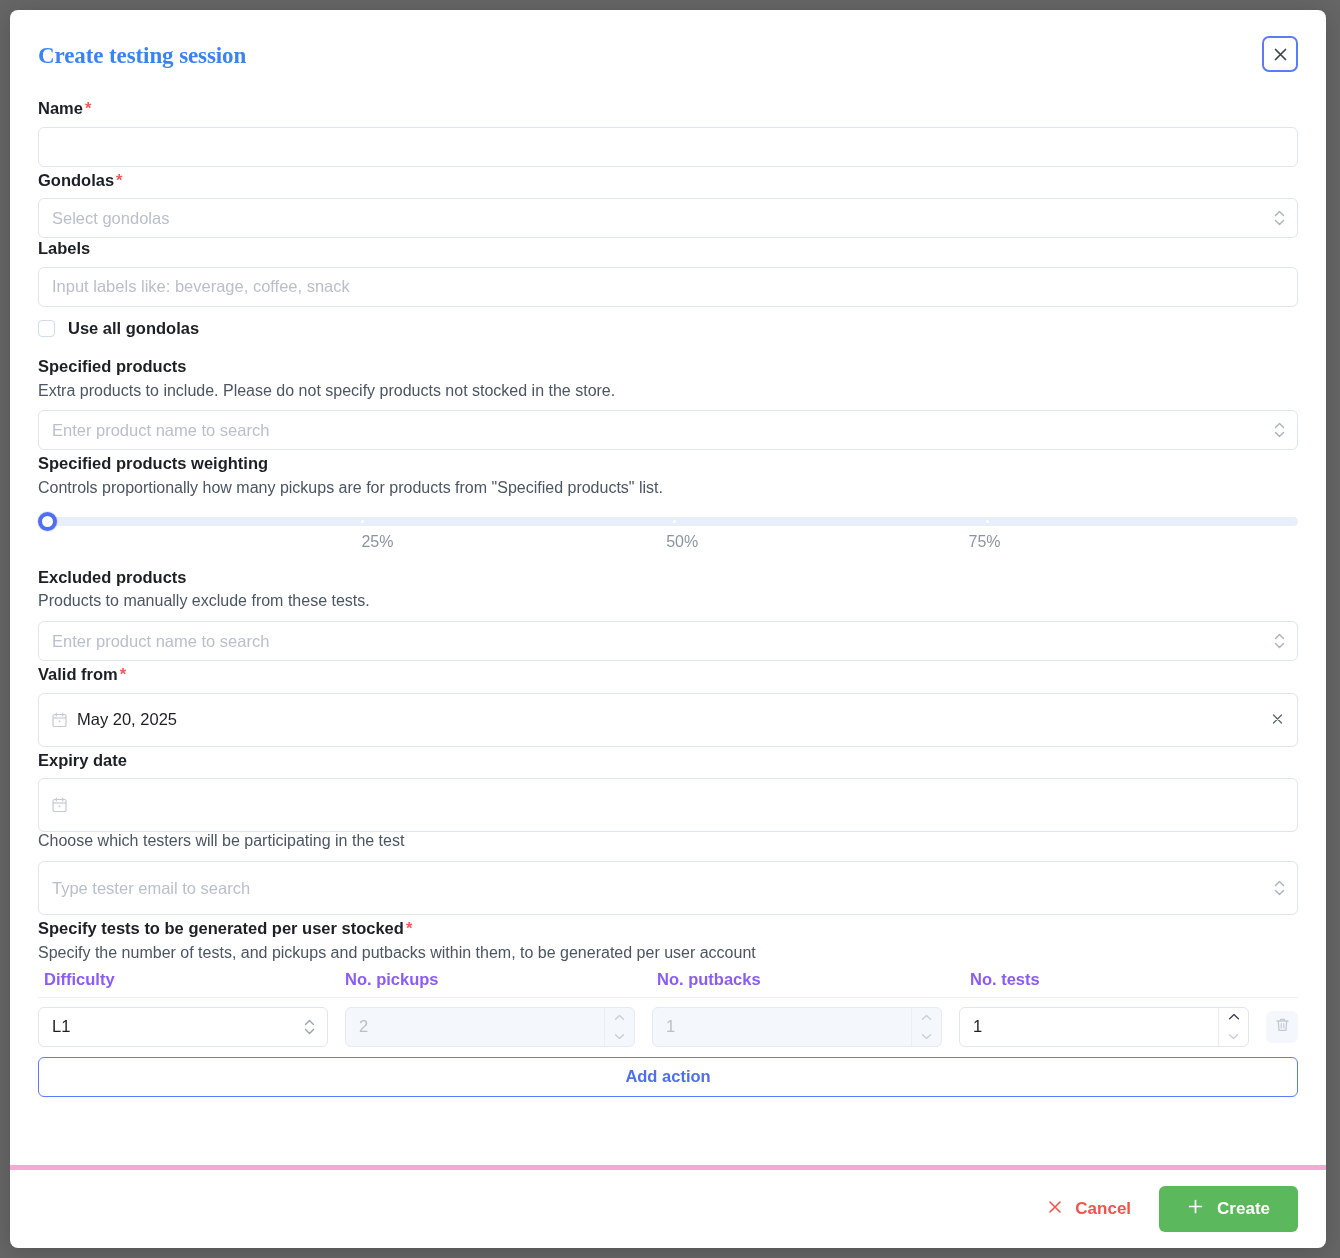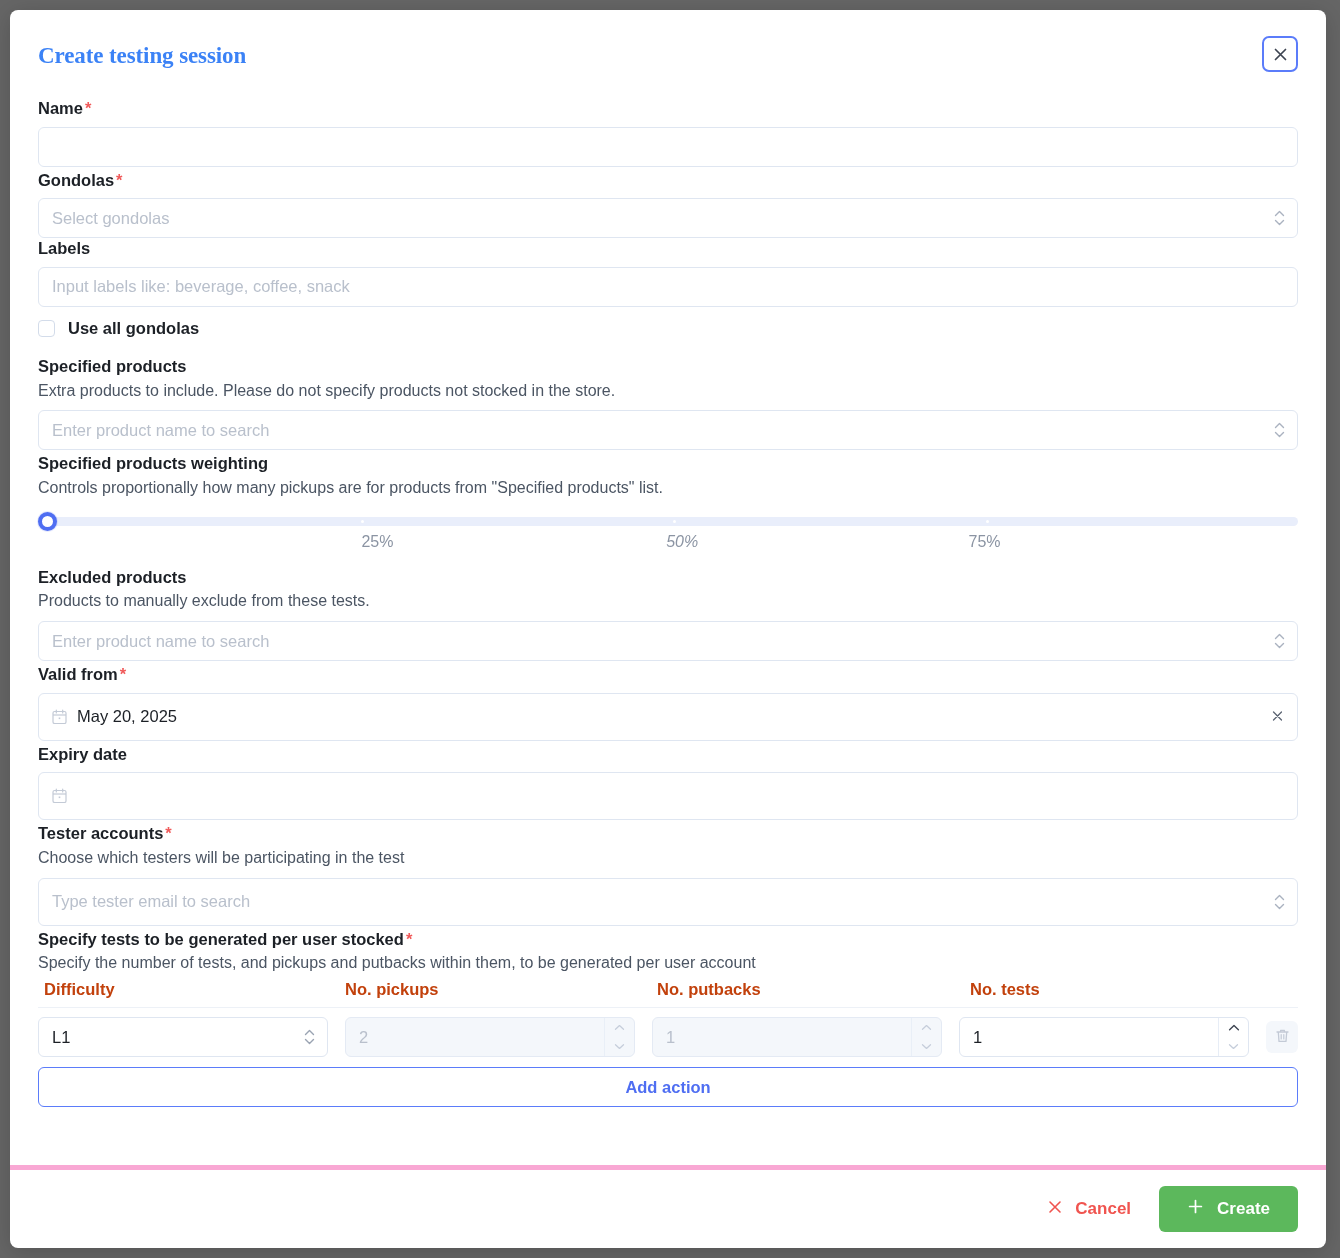--- a/index.html
+++ b/index.html
@@ -68,21 +68,21 @@
     width: 100%; height: 40px;
     border: 1px solid #dfe6f1;
     border-radius: 6px;
     background: #fff;
     display: flex; align-items: center;
     padding: 0 13px;
     font-size: 16.5px;
     color: #1c2026;
     position: relative;
   }
-  .ctl.tall { height: 48px; }
+  .ctl.tall { height: 54px; }
   .ph { color: #b9c0cc; font-size: 16.5px; }
   .val { color: #1c2026; font-size: 16.5px; }
   .sel-arrows {
     position: absolute; right: 12px; top: 50%;
     transform: translateY(-50%);
     display: flex; flex-direction: column; gap: 2px;
     line-height: 0;
   }
   .clear-x { position:absolute; right: 13px; top: 50%; transform: translateY(-50%); cursor:pointer; }
   .cal-ico { margin-right: 10px; flex: 0 0 auto; line-height: 0; }
@@ -121,21 +121,21 @@
   }
 
   
   .tbl-head {
     display: flex; align-items: flex-end;
     border-bottom: 1px solid #edf1f7;
     padding-bottom: 8px;
     margin-top: 4px;
   }
   .th {
-    font-size: 16.5px; font-weight: bold; color: #c2410c;
+    font-size: 16.5px; font-weight: bold; color: #8b5cf6;
   }
   .c1 { width: 305px; flex: 0 0 305px; }
   .c2 { width: 312px; flex: 0 0 312px; }
   .c3 { width: 311px; flex: 0 0 311px; }
   .c4 { width: 300px; flex: 0 0 300px; }
   .c5 { width: 32px;  flex: 0 0 32px; }
   .tbl-head .c1 { padding-left: 6px; }
   .tbl-head .c2 { padding-left: 2px; }
   .tbl-head .c3 { padding-left: 2px; }
   .tbl-head .c4 { padding-left: 4px; }
@@ -278,21 +278,21 @@
         <div class="fdesc" style="margin-bottom:0;">Controls proportionally how many pickups are for products from "Specified products" list.</div>
         <div class="slider-wrap">
           <div class="slider-track">
             <span class="slider-dot" style="left:25%;"></span>
             <span class="slider-dot" style="left:50%;"></span>
             <span class="slider-dot" style="left:75%;"></span>
           </div>
           <div class="slider-thumb"></div>
           <div class="slider-marks">
             <span class="slider-mark" style="left:26%;">25%</span>
-            <span class="slider-mark" style="left:50.5%;font-style:italic;">50%</span>
+            <span class="slider-mark" style="left:50.5%;">50%</span>
             <span class="slider-mark" style="left:74.8%;">75%</span>
           </div>
         </div>
       </div>
 
       <div class="field">
         <label class="flabel">Excluded products</label>
         <div class="fdesc">Products to manually exclude from these tests.</div>
         <div class="ctl">
           <span class="ph">Enter product name to search</span>
@@ -336,21 +336,20 @@
               <path d="M1 6 H14" stroke="#c3cad6" stroke-width="1.2"></path>
               <path d="M4.3 1 V4 M10.7 1 V4" stroke="#c3cad6" stroke-width="1.2" stroke-linecap="round"></path>
               <rect x="6.7" y="8.5" width="1.6" height="1.6" fill="#c3cad6"></rect>
             </svg>
           </span>
           <span class="val"></span>
         </div>
       </div>
 
       <div class="field">
-        <label class="flabel"><span>Tester accounts</span><span class="req">*</span></label>
         <div class="fdesc">Choose which testers will be participating in the test</div>
         <div class="ctl tall">
           <span class="ph">Type tester email to search</span>
           <span class="sel-arrows">
             <svg width="11" height="7" viewBox="0 0 11 7">
                 <path d="M1.5 5.5 L5.5 1.5 L9.5 5.5" fill="none" stroke="#aab2c0" stroke-width="1.4" stroke-linecap="round" stroke-linejoin="round"></path>
               </svg>
             <svg width="11" height="7" viewBox="0 0 11 7">
                 <path d="M1.5 1.5 L5.5 5.5 L9.5 1.5" fill="none" stroke="#aab2c0" stroke-width="1.4" stroke-linecap="round" stroke-linejoin="round"></path>
               </svg>

